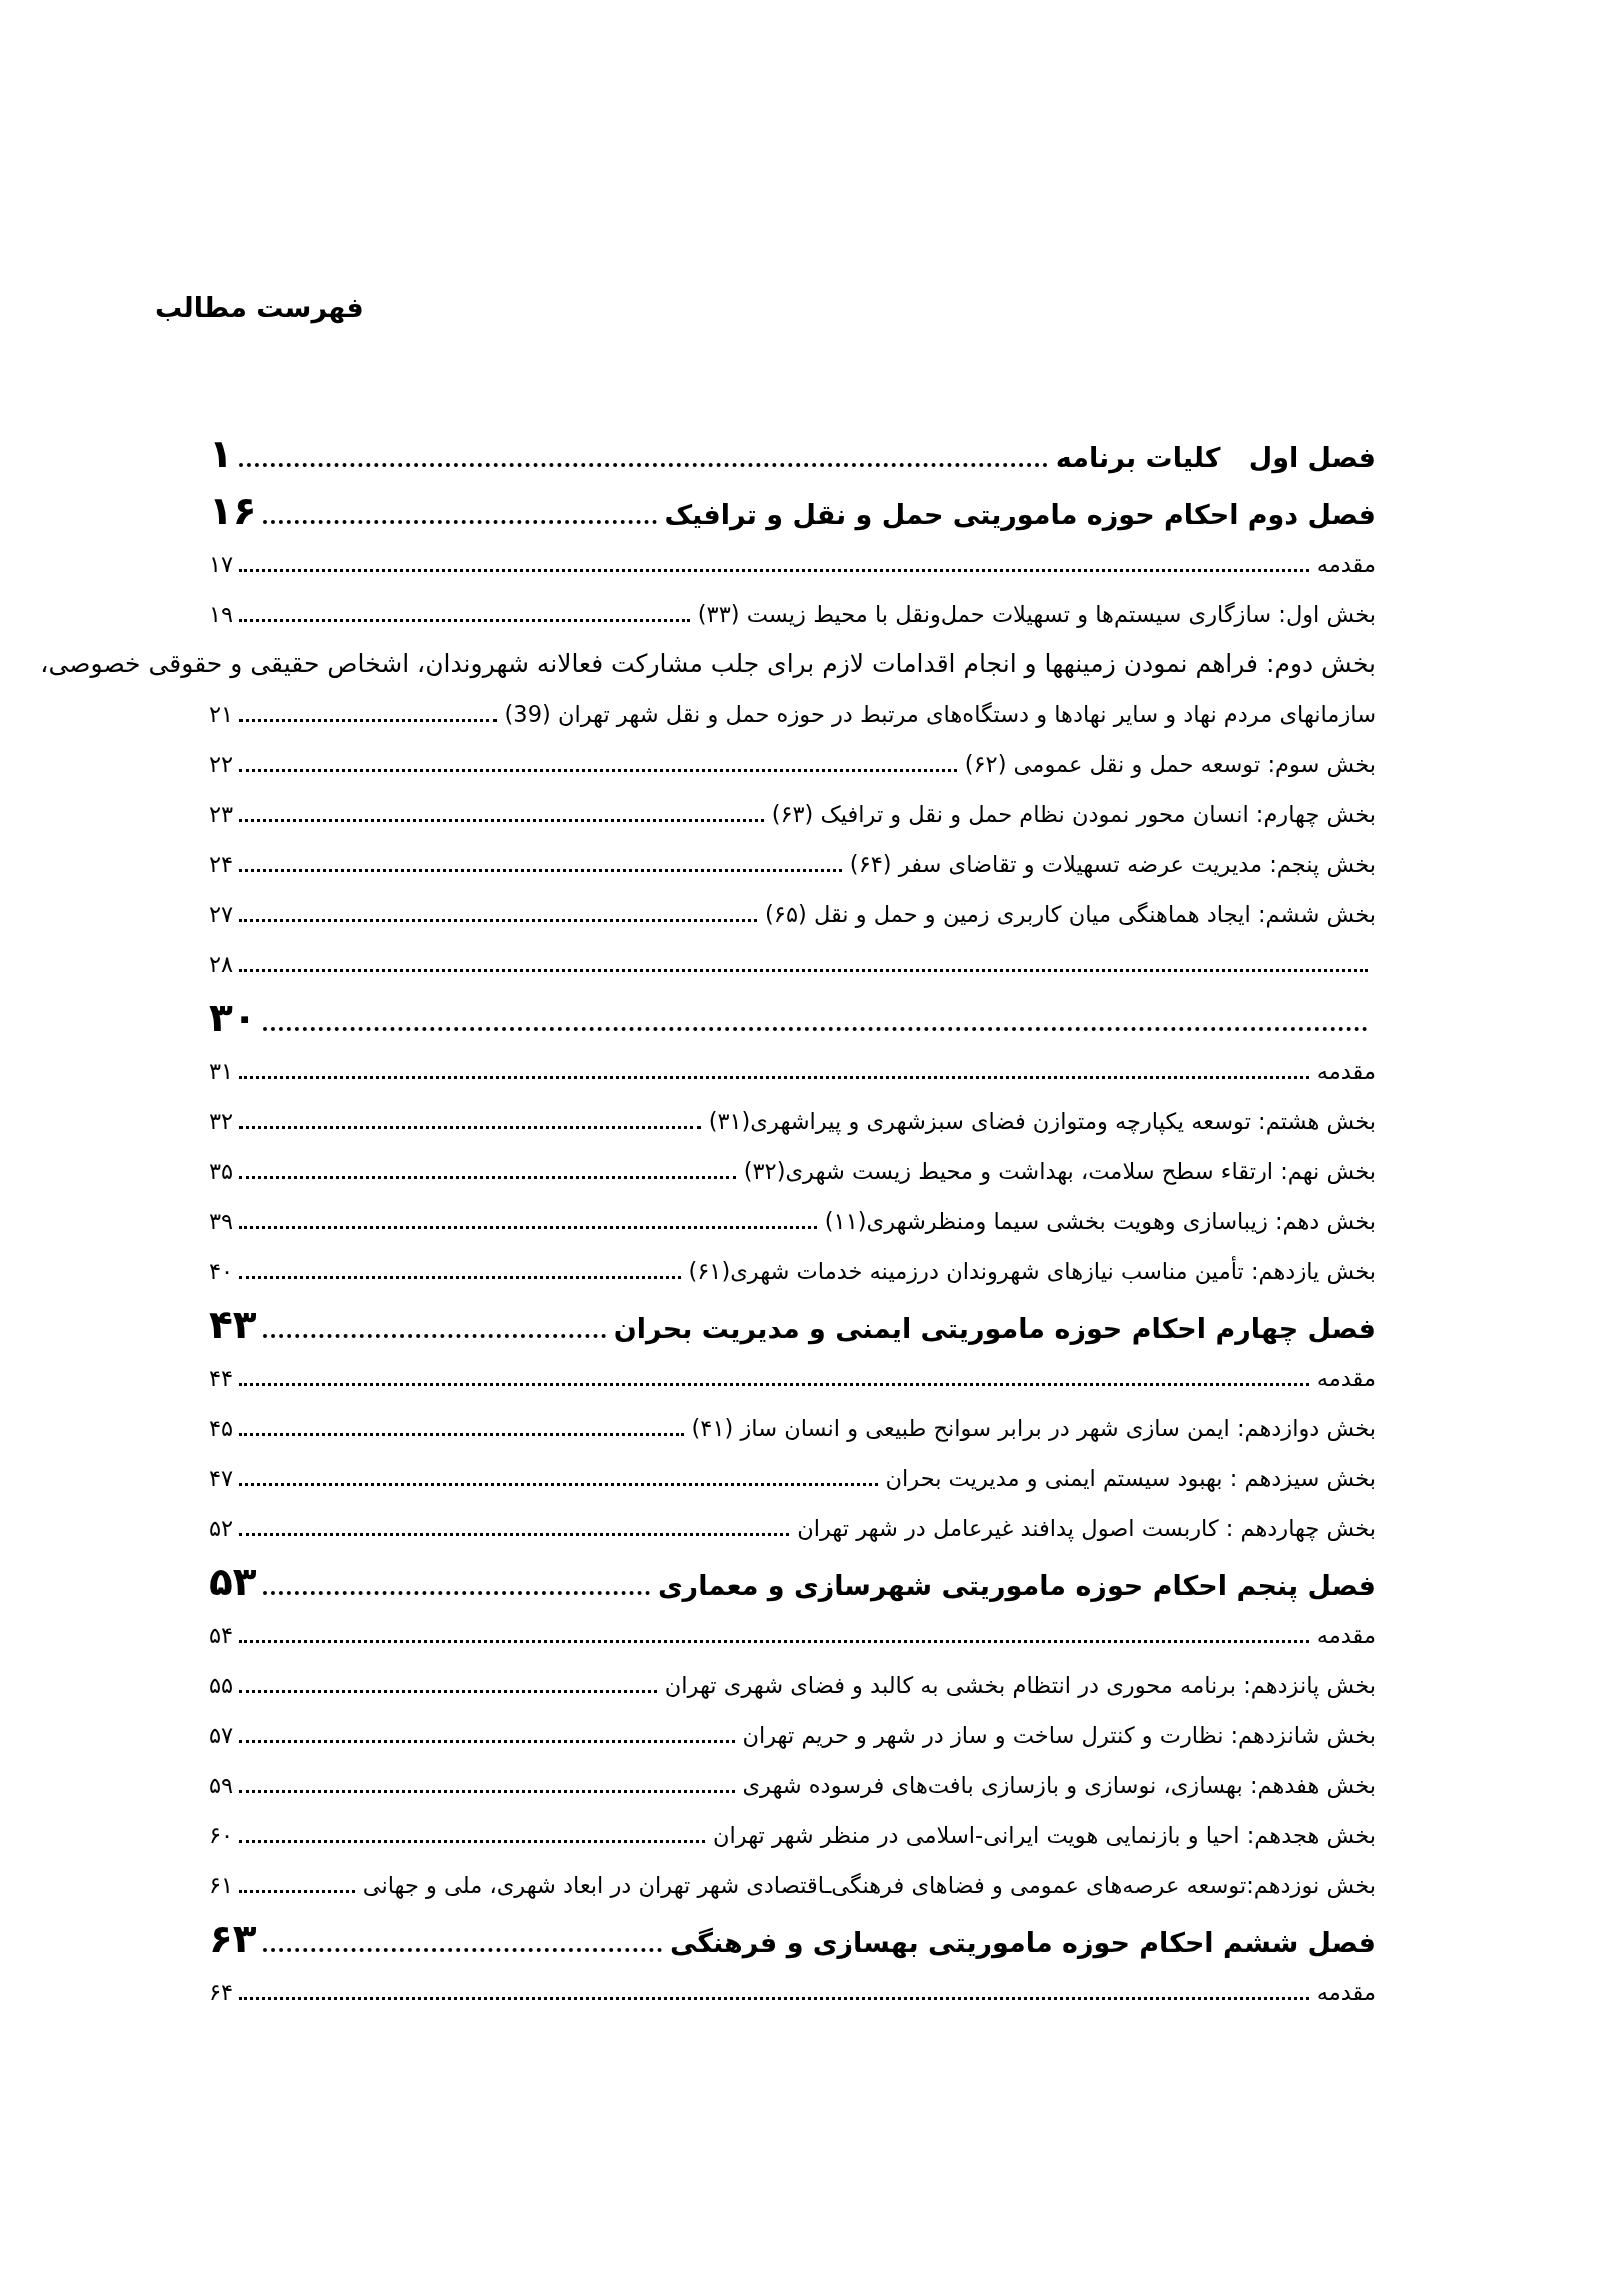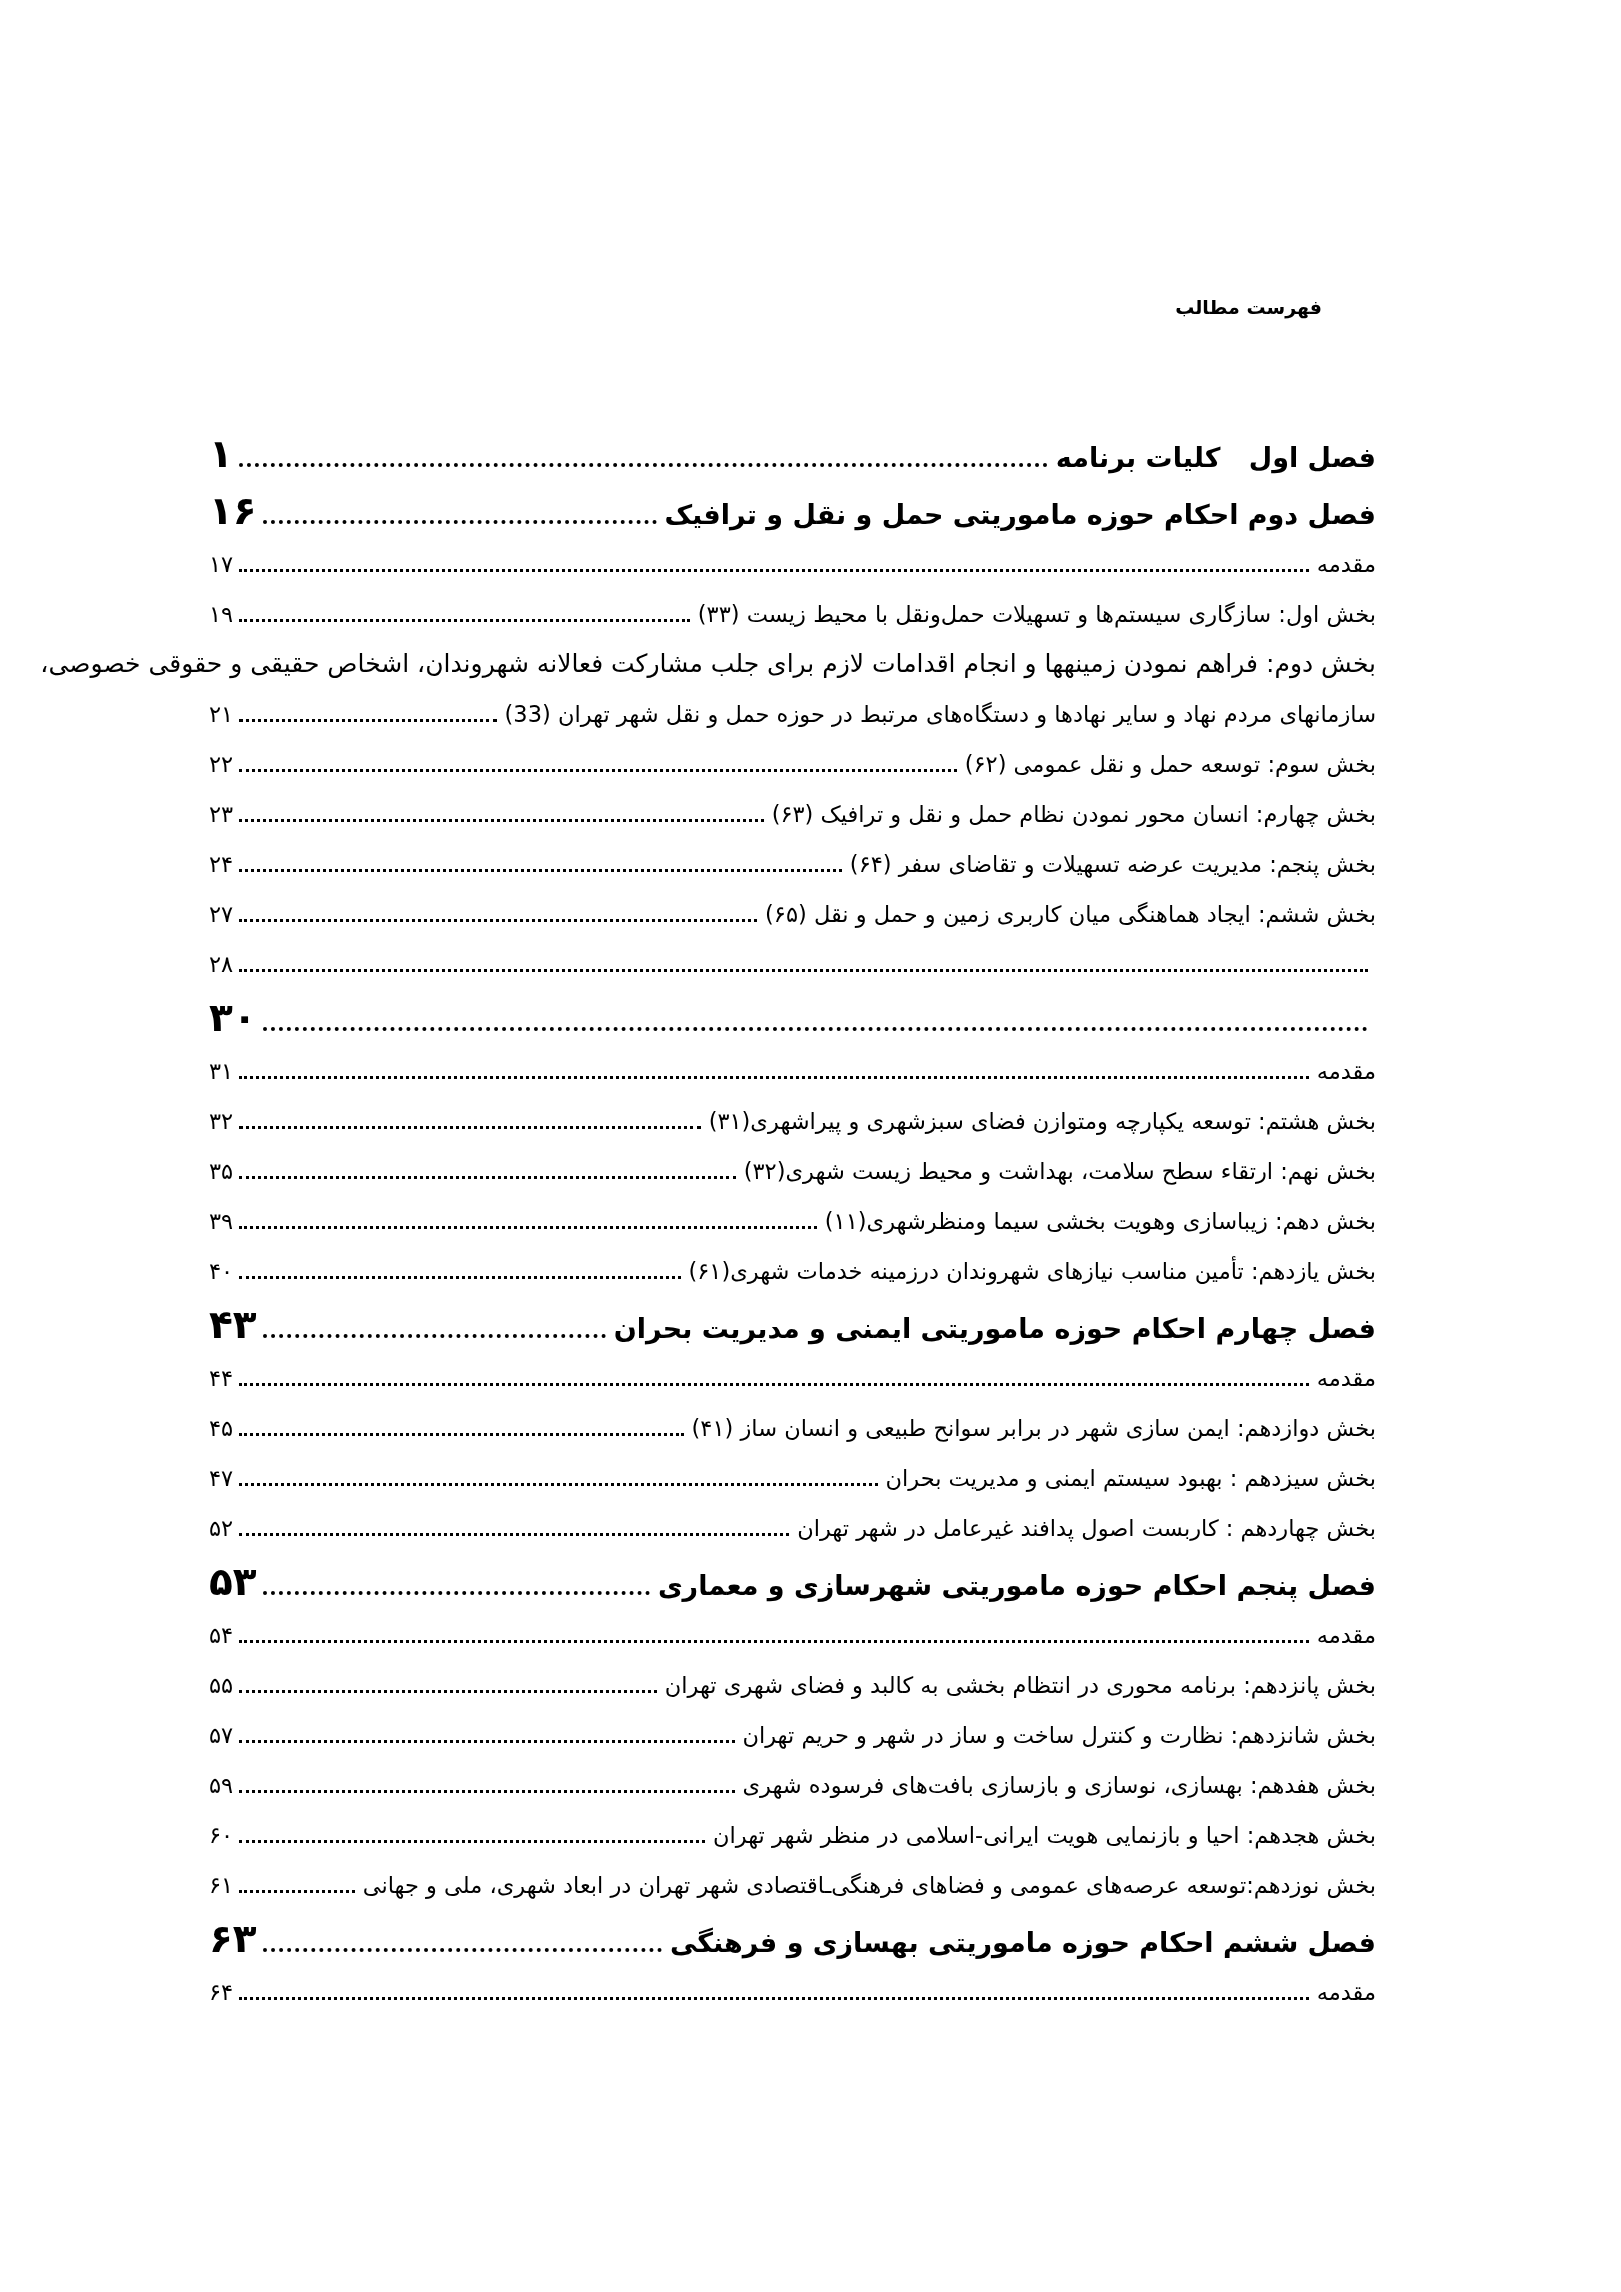--- a/index.html
+++ b/index.html
@@ -17,23 +17,23 @@
     overflow: hidden;
   }
   .page {
     position: absolute;
     top: 0;
     right: 245px;
     left: 209px;
   }
   .doc-title {
     margin-top: 286px;
-    text-align: right;
+    text-align: left;
     font-weight: bold;
-    font-size: 19px;
+    font-size: 27px;
     line-height: 43px;
     transform: translateX(-54px);
     letter-spacing: 0.5px;
   }
   .toc-list {
     margin-top: 96px;
   }
   .toc-row {
     display: flex;
     align-items: baseline;
@@ -118,21 +118,21 @@
       <div class="toc-row type-item">
     <span class="toc-label">بخش اول: سازگاری سیستم‌ها و تسهیلات حمل‌ونقل با محیط زیست (۳۳)</span>
     <span class="toc-leader"></span>
     <span class="toc-page">۱۹</span>
   </div>
       <div class="toc-row type-item-full">
     <span class="toc-label">بخش دوم: فراهم نمودن زمینهها و انجام اقدامات لازم برای جلب مشارکت فعالانه شهروندان، اشخاص حقیقی و حقوقی خصوصی،</span>
 
   </div>
       <div class="toc-row type-item">
-    <span class="toc-label">سازمانهای مردم نهاد و سایر نهادها و دستگاه‌های مرتبط در حوزه حمل و نقل شهر تهران (33)</span>
+    <span class="toc-label">سازمانهای مردم نهاد و سایر نهادها و دستگاه‌های مرتبط در حوزه حمل و نقل شهر تهران (39)</span>
     <span class="toc-leader"></span>
     <span class="toc-page">۲۱</span>
   </div>
       <div class="toc-row type-item">
     <span class="toc-label">بخش سوم: توسعه حمل و نقل عمومی (۶۲)</span>
     <span class="toc-leader"></span>
     <span class="toc-page">۲۲</span>
   </div>
       <div class="toc-row type-item">
     <span class="toc-label">بخش چهارم: انسان محور نمودن نظام حمل و نقل و ترافیک (۶۳)</span>

